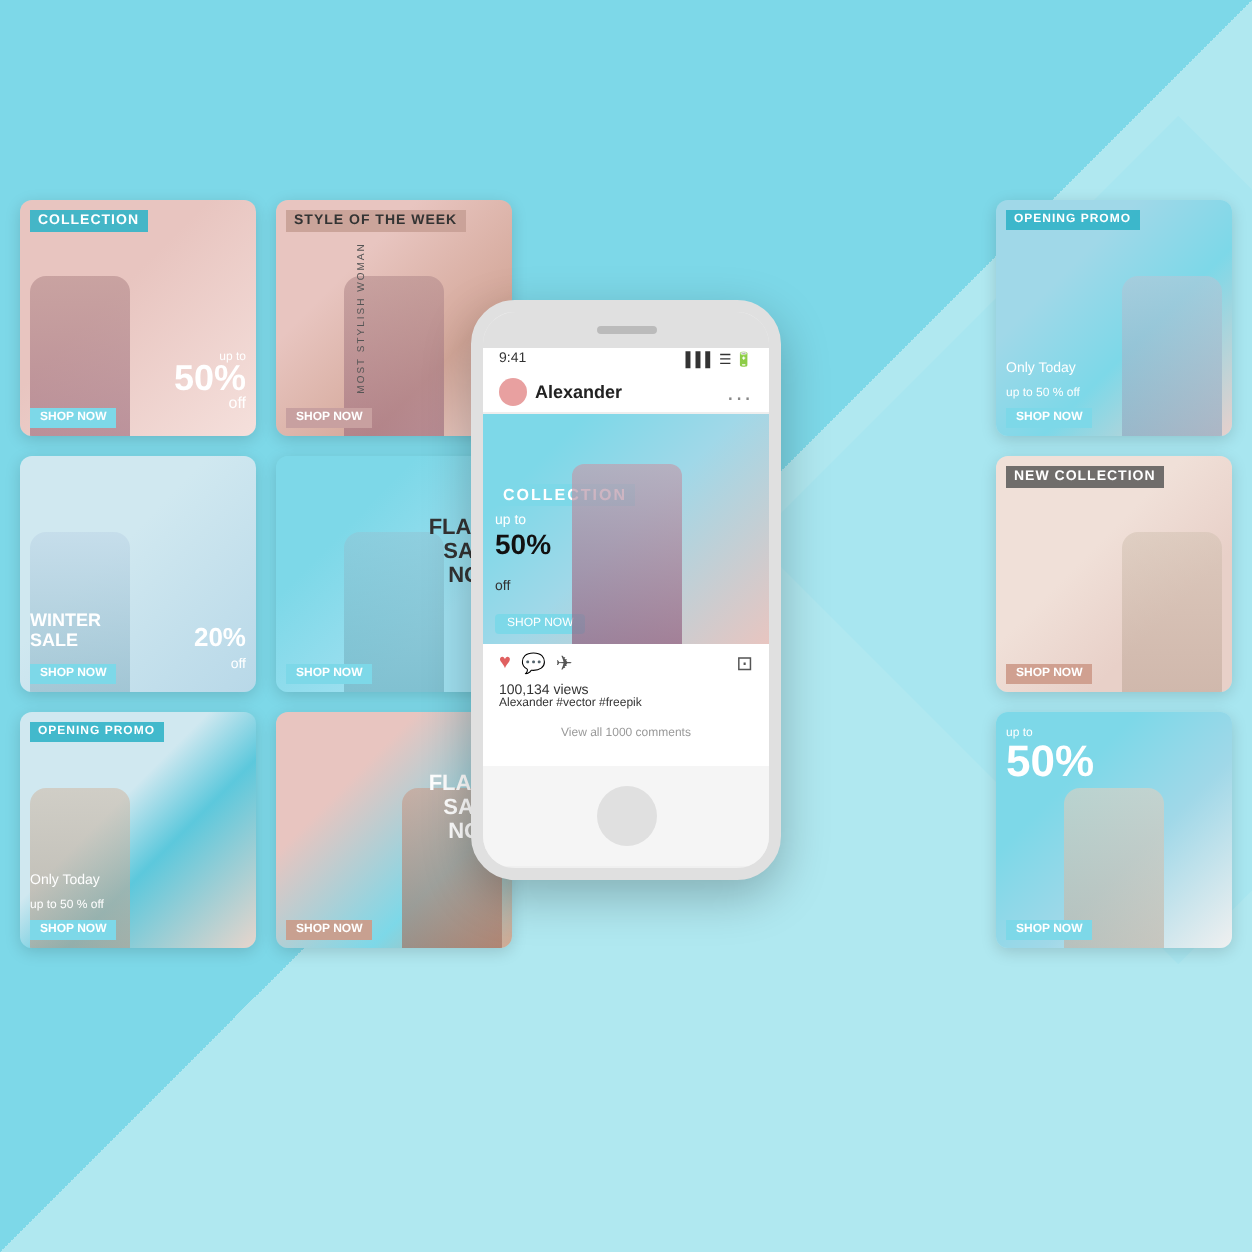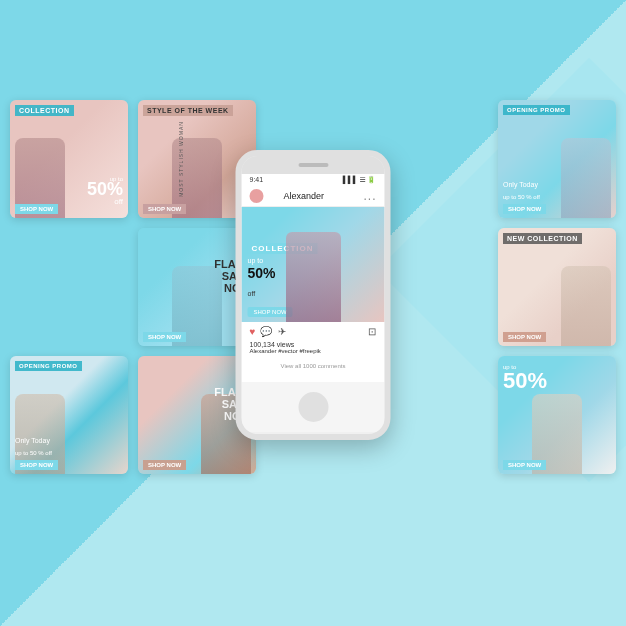--- a/index.html
+++ b/index.html
@@ -225,23 +225,23 @@
       justify-content: space-between;
       border-bottom: 1px solid #eee;
     }
     .phone-avatar {
       width: 14px; height: 14px;
       border-radius: 50%;
       background: #e8a0a0;
     }
     .phone-username {
       font-size: 9px;
-      font-weight: normal;
+      font-weight: bold;
       color: #222;
-      margin-left: 20px;
+      margin-left: 4px;
     }
     .phone-dots {
       font-size: 12px;
       color: #888;
       letter-spacing: 1px;
     }
     .phone-post-image {
       width: 100%;
       height: 115px;
       background: linear-gradient(135deg, #7dd8e8 20%, #a0d8e8 50%, #e8c5c0 100%);
@@ -438,20 +438,29 @@
 
     <div class="card card-style-week">
       <div class="card-inner">
         <div class="person-block center"></div>
         <span class="card-label" style="background: rgba(200,160,150,0.9); color:#333;">STYLE OF THE WEEK</span>
         <span class="vertical-text">MOST STYLISH WOMAN</span>
         <span class="card-shop-btn" style="background:#c8a0a0;">SHOP NOW</span>
       </div>
     </div>
 
+    <div class="card card-winter">
+      <div class="card-inner">
+        <div class="person-block left-pos" style="background:linear-gradient(180deg,#c0d8e8,#90b8c8);"></div>
+        <span class="card-title-overlay">WINTER<br>SALE</span>
+        <span style="position:absolute;bottom:20px;right:5px;font-size:13px;font-weight:900;color:white;">20%</span>
+        <span style="position:absolute;bottom:10px;right:5px;font-size:7px;color:white;">off</span>
+        <span class="card-shop-btn">SHOP NOW</span>
+      </div>
+    </div>
 
     <div class="card card-flash-ml">
       <div class="card-inner">
         <div class="person-block center" style="background:linear-gradient(180deg,#90c8d8,#70b0c0);"></div>
         <span class="card-flash-text">FLASH<br>SALE<br>NOW</span>
         <span class="card-shop-btn">SHOP NOW</span>
       </div>
     </div>
 
     <div class="card card-opening">

